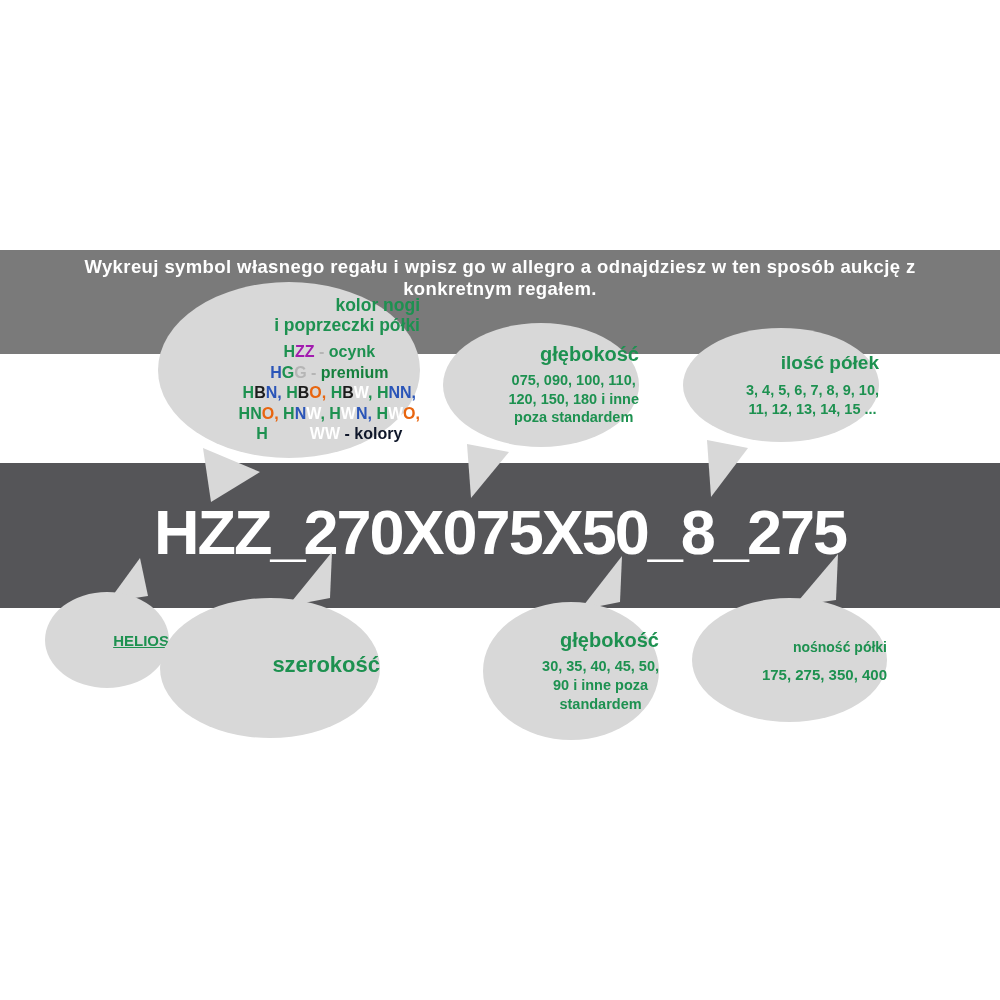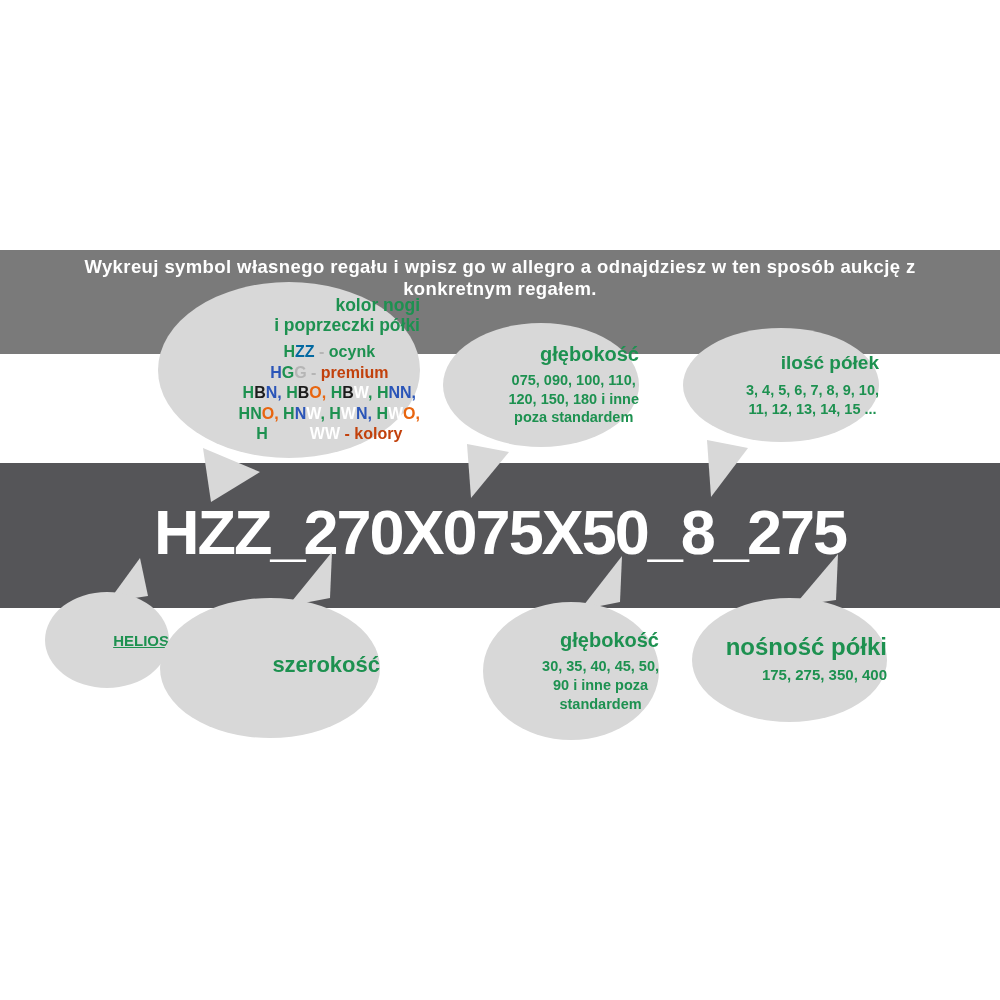--- a/index.html
+++ b/index.html
@@ -54,21 +54,21 @@
   
   .b-wys{left:160px;top:598px;width:220px;height:140px;}
   .b-wys .title{font-size:22px;line-height:24px;margin-bottom:7px;}
   .b-wys .body{font-size:15px;line-height:19.5px;}
   
   .b-gleb{left:483px;top:602px;width:176px;height:138px;}
   .b-gleb .title{font-size:20px;line-height:22px;margin-bottom:6px;}
   .b-gleb .body{font-size:14.5px;line-height:19px;}
   
   .b-nos{left:692px;top:598px;width:195px;height:124px;}
-  .b-nos .title{font-size:24px;line-height:22px;margin-bottom:7px;}
+  .b-nos .title{font-size:14px;line-height:22px;margin-bottom:7px;}
   .b-nos .body{font-size:15px;line-height:19px;}
 </style>
 </head>
 <body>
 
 <div class="canvas">
 
   <div class="band-top">
     <div class="hdr-wrap">
       <div class="hdr">Wykreuj symbol własnego regału i wpisz go w allegro a odnajdziesz w ten sposób aukcję z</div>
@@ -112,25 +112,25 @@
   <div class="tail" style="left:790px;top:550px;">
     <svg width="52" height="60">
         <polygon points="48,4 4,56 46,50" fill="#d8d8d8"></polygon>
       </svg>
   </div>
 
   <div class="bubble b-kolor">
     <div class="title">kolor nogi</div>
     <div class="title">i poprzeczki półki</div>
     <div class="codes">
-      <div><span style="color: rgb(29, 145, 80);">H</span><span style="color: #0369a1;">ZZ</span><span style="color: rgb(181, 181, 181);"> - </span><span style="color: rgb(29, 145, 80);">ocynk</span></div>
-      <div><span style="color: rgb(43, 85, 184);">H</span><span style="color: rgb(29, 145, 80);">G</span><span style="color: rgb(181, 181, 181);">G</span><span style="color: rgb(181, 181, 181);"> - </span><span style="color: #c2410c;">premium</span></div>
+      <div><span style="color: rgb(29, 145, 80);">H</span><span style="color: #a21caf;">ZZ</span><span style="color: rgb(181, 181, 181);"> - </span><span style="color: rgb(29, 145, 80);">ocynk</span></div>
+      <div><span style="color: rgb(43, 85, 184);">H</span><span style="color: rgb(29, 145, 80);">G</span><span style="color: rgb(181, 181, 181);">G</span><span style="color: rgb(181, 181, 181);"> - </span><span style="color: #15803d;">premium</span></div>
       <div><span style="color: rgb(29, 145, 80);">H</span><span style="color: rgb(28, 28, 28);">B</span><span style="color: rgb(43, 85, 184);">N</span><span style="color: rgb(43, 85, 184);">, </span><span style="color: rgb(29, 145, 80);">H</span><span style="color: rgb(28, 28, 28);">B</span><span style="color: rgb(232, 101, 15);">O</span><span style="color: rgb(232, 101, 15);">, </span><span style="color: rgb(29, 145, 80);">H</span><span style="color: rgb(28, 28, 28);">B</span><span style="color: rgb(255, 255, 255);">W</span><span style="color: rgb(29, 145, 80);">, </span><span style="color: rgb(29, 145, 80);">H</span><span style="color: rgb(43, 85, 184);">NN</span><span style="color: rgb(43, 85, 184);">,</span></div>
       <div><span style="color: rgb(29, 145, 80);">H</span><span style="color: rgb(29, 145, 80);">N</span><span style="color: rgb(232, 101, 15);">O</span><span style="color: rgb(232, 101, 15);">, </span><span style="color: rgb(29, 145, 80);">H</span><span style="color: rgb(43, 85, 184);">N</span><span style="color: rgb(255, 255, 255);">W</span><span style="color: rgb(29, 145, 80);">, </span><span style="color: rgb(29, 145, 80);">H</span><span style="color: rgb(255, 255, 255);">W</span><span style="color: rgb(43, 85, 184);">N</span><span style="color: rgb(43, 85, 184);">, </span><span style="color: rgb(29, 145, 80);">H</span><span style="color: rgb(255, 255, 255);">W</span><span style="color: rgb(232, 101, 15);">O</span><span style="color: rgb(232, 101, 15);">,</span></div>
-      <div><span style="color: rgb(29, 145, 80);">H</span><span style="color: rgb(255, 255, 255); padding-left: 42px;">WW</span><span style="color: #c2410c;"> - kolory</span></div>
+      <div><span style="color: rgb(29, 145, 80);">H</span><span style="color: rgb(255, 255, 255); padding-left: 42px;">WW</span><span style="color: #0f172a;"> - kolory</span></div>
     </div>
   </div>
 
   <div class="bubble b-szer">
     <div class="title">głębokość</div>
     <div class="body">
       <div>075, 090, 100, 110,</div>
       <div>120, 150, 180  i inne</div>
       <div>poza standardem</div>
     </div>

